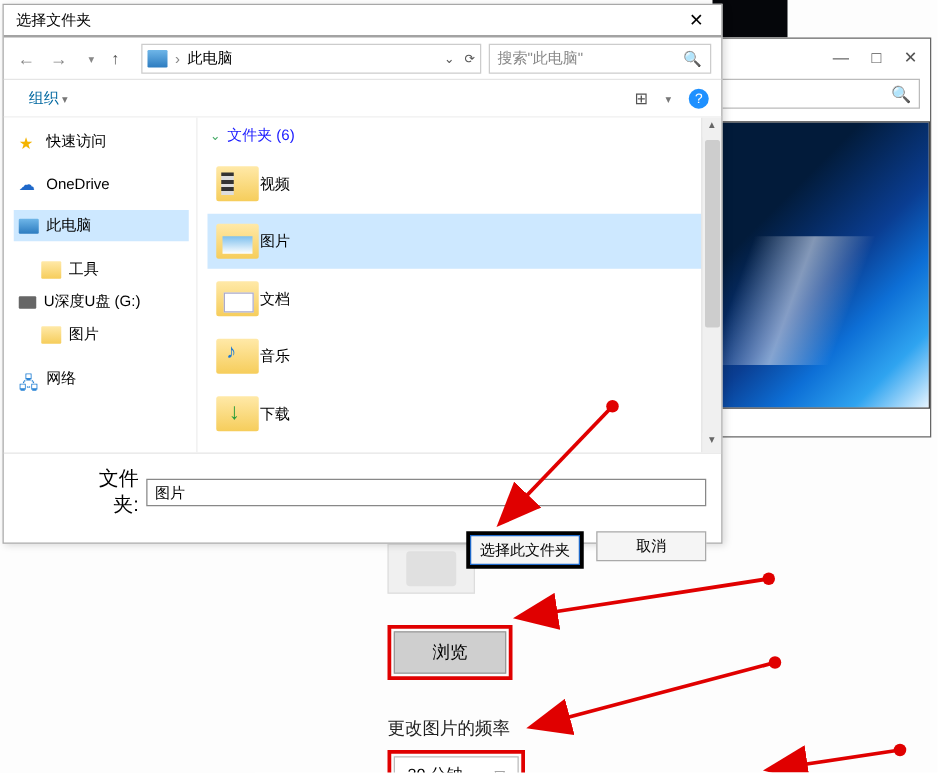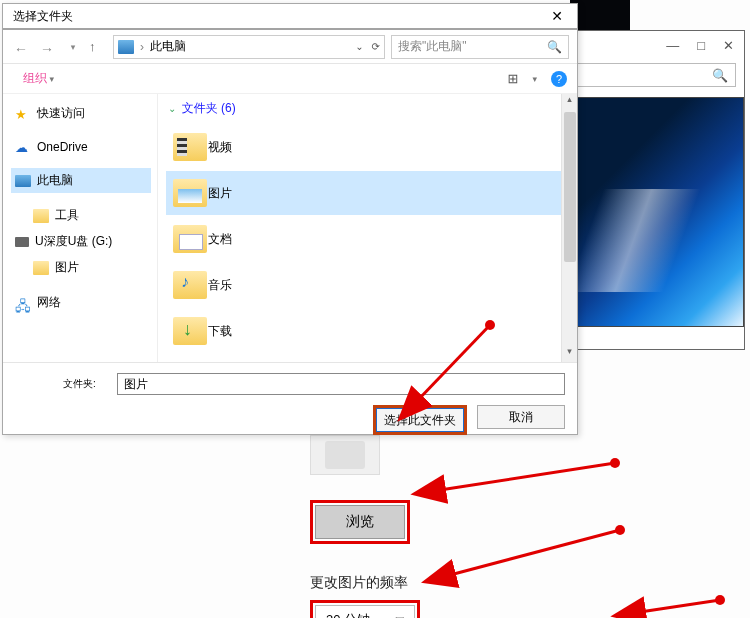--- a/index.html
+++ b/index.html
@@ -33,21 +33,21 @@
   .dlg-nav { height:34px; display:flex; align-items:center; padding:0 8px; gap:6px; border-bottom:1px solid #e5e5e5;}
   .nav-arrow { width:20px; font-size:14px; color:#888; text-align:center; cursor:pointer;}
   .nav-up { width:18px; font-size:13px; color:#555; cursor:pointer;}
   .addr { flex:1; height:24px; border:1px solid #ccc; display:flex; align-items:center; padding:0 4px; font-size:12px; gap:6px;}
   .addr-icon { width:16px; height:14px; background:linear-gradient(#6fb6e8,#2d7cc0); border-radius:1px;}
   .addr-sep { color:#888; }
   .addr-txt {}
   .addr-drop { margin-left:auto; color:#555; font-size:10px; display:flex; gap:8px;}
   .search-box { width:178px; height:24px; border:1px solid #ccc; display:flex; align-items:center; justify-content:space-between; padding:0 6px; font-size:12px; color:#888;}
   .dlg-toolbar { height:30px; display:flex; align-items:center; justify-content:space-between; padding:0 10px; border-bottom:1px solid #f0f0f0; font-size:12px;}
-  .tool-left button { background:none; border:none; font-size:12px; padding:4px 10px; color:#ec4899; cursor:pointer;}
+  .tool-left button { background:none; border:none; font-size:12px; padding:4px 10px; color:#0369a1; cursor:pointer;}
   .tool-left button::after { content:" ▾"; font-size:9px; color:#777;}
   .tool-right { display:flex; gap:14px; align-items:center; color:#555;}
   .view-ico { cursor:pointer; font-size:13px;}
   .help-ico { width:16px; height:16px; border-radius:50%; background:#1e90ff; color:#fff; font-size:11px; display:flex; align-items:center; justify-content:center; cursor:pointer;}
 
   .dlg-body { display:flex; height:268px; }
   .sidebar { width:155px; border-right:1px solid #eee; padding:6px 0 0 8px; font-size:12px; overflow:hidden;}
   .side-item { display:flex; align-items:center; gap:6px; padding:4px 4px; cursor:pointer; margin:1px 6px 1px 0;}
   .side-item.selected { background:#cde8ff; }
   .side-item.sub { padding-left:22px; }
@@ -74,25 +74,25 @@
   .th-pic { width:34px; height:28px; background:linear-gradient(#ffe9a8,#f6cd5b); border-radius:2px; position:relative;}
   .th-pic::after { content:""; position:absolute; left:5px; top:10px; width:24px; height:14px; background:linear-gradient(#7ec0ee,#fff);}
   .th-dl { width:34px; height:28px; background:linear-gradient(#ffe9a8,#f6cd5b); border-radius:2px; position:relative;}
   .th-dl::after { content:"↓"; position:absolute; left:10px; top:2px; font-size:18px; color:#2a9d3a; font-weight:bold;}
   .scrollbar { position:absolute; right:0; top:0; width:16px; height:100%; background:#f0f0f0; border-left:1px solid #e3e3e3;}
   .scroll-btn { height:16px; text-align:center; font-size:9px; color:#666; background:#f0f0f0;}
   .scroll-thumb { position:absolute; left:2px; top:18px; width:12px; height:150px; background:#cdcdcd; border-radius:2px;}
 
   .dlg-foot { border-top:1px solid #e5e5e5; padding:10px 12px 10px 0; }
   .foot-row1 { display:flex; align-items:center; gap:6px; padding-left:60px;}
-  .foot-label { font-size:10px; width:48px; text-align:left;}
+  .foot-label { font-size:16px; width:48px; text-align:right;}
   .foot-input { flex:1; height:22px; border:1px solid #888; padding:0 6px; font-size:12px;}
   .foot-row2 { display:flex; justify-content:flex-end; gap:10px; margin-top:10px;}
   .dlg-btn { width:88px; height:24px; border:1px solid #aaa; background:#f5f5f5; font-size:12px; cursor:pointer;}
-  .select-wrap { border:3px solid #c2410c; display:inline-block; padding:0;}
+  .select-wrap { border:3px solid #000000; display:inline-block; padding:0;}
   .select-wrap .dlg-btn { border:1px solid #1e68c9; }
 
   
   svg.annot { position:absolute; top:0; left:0; width:750px; height:618px; pointer-events:none; }
 </style>
 </head>
 <body>
 
 <div class="bg-dark"></div>
 

